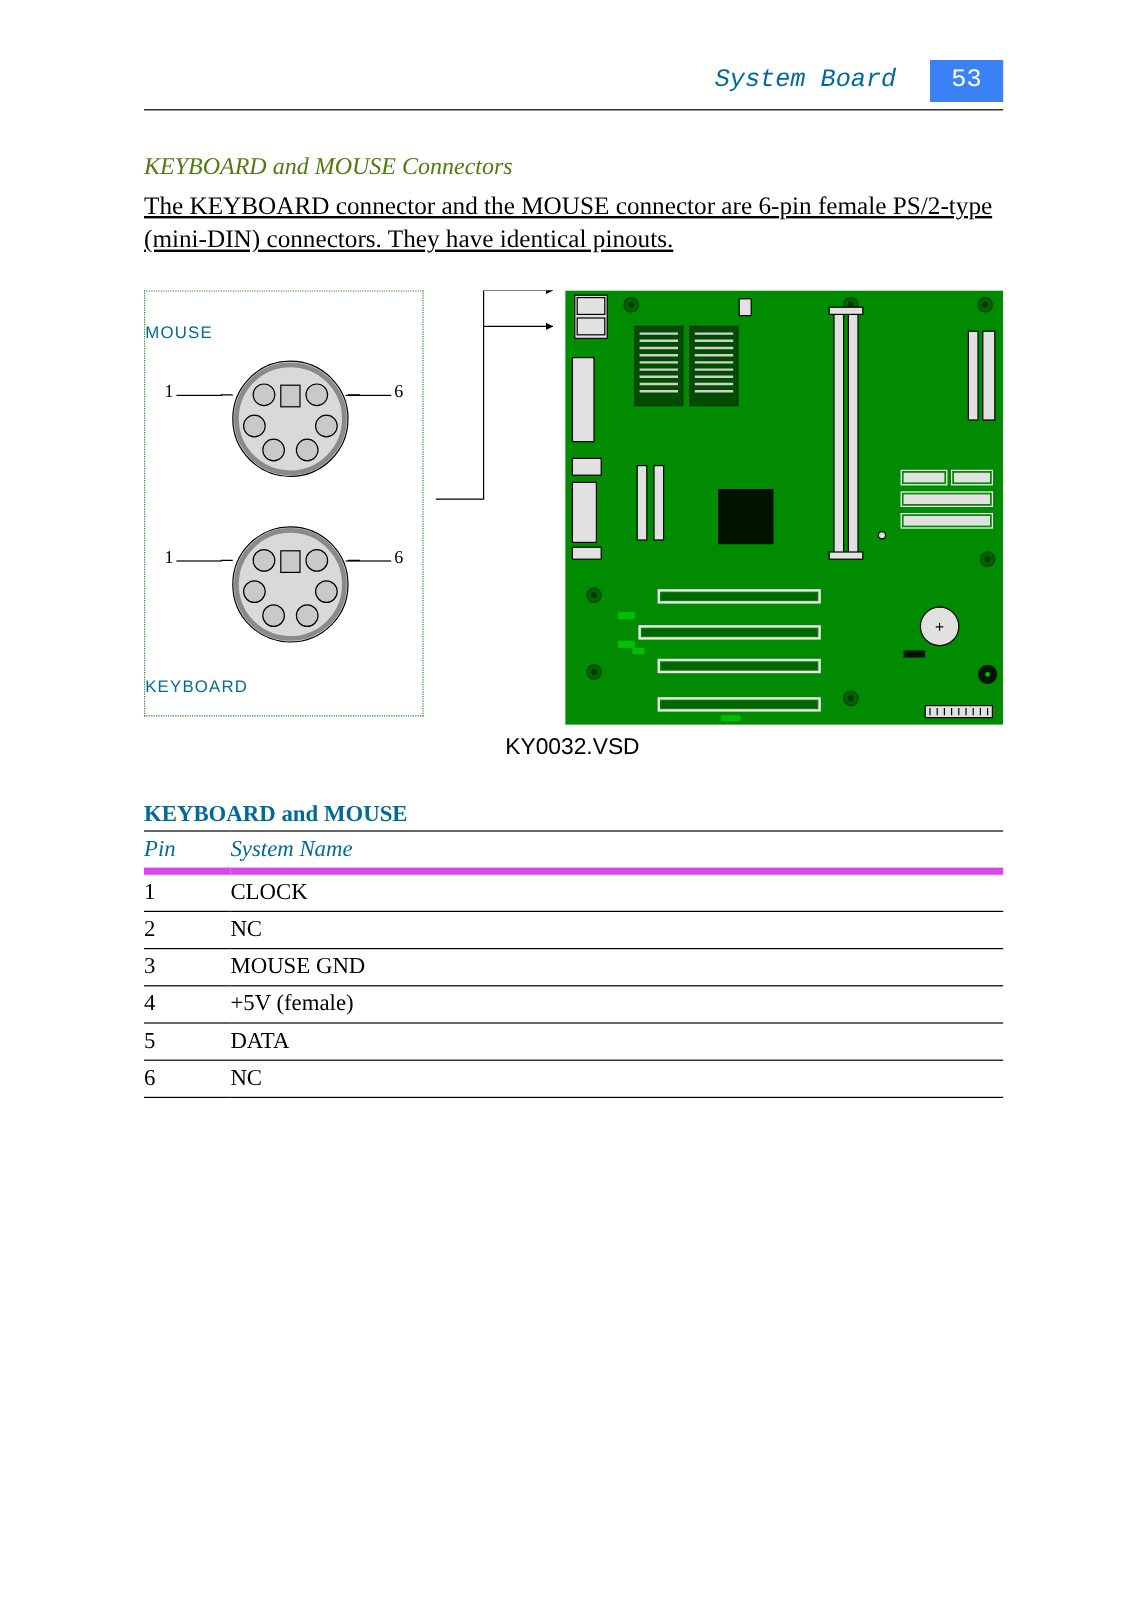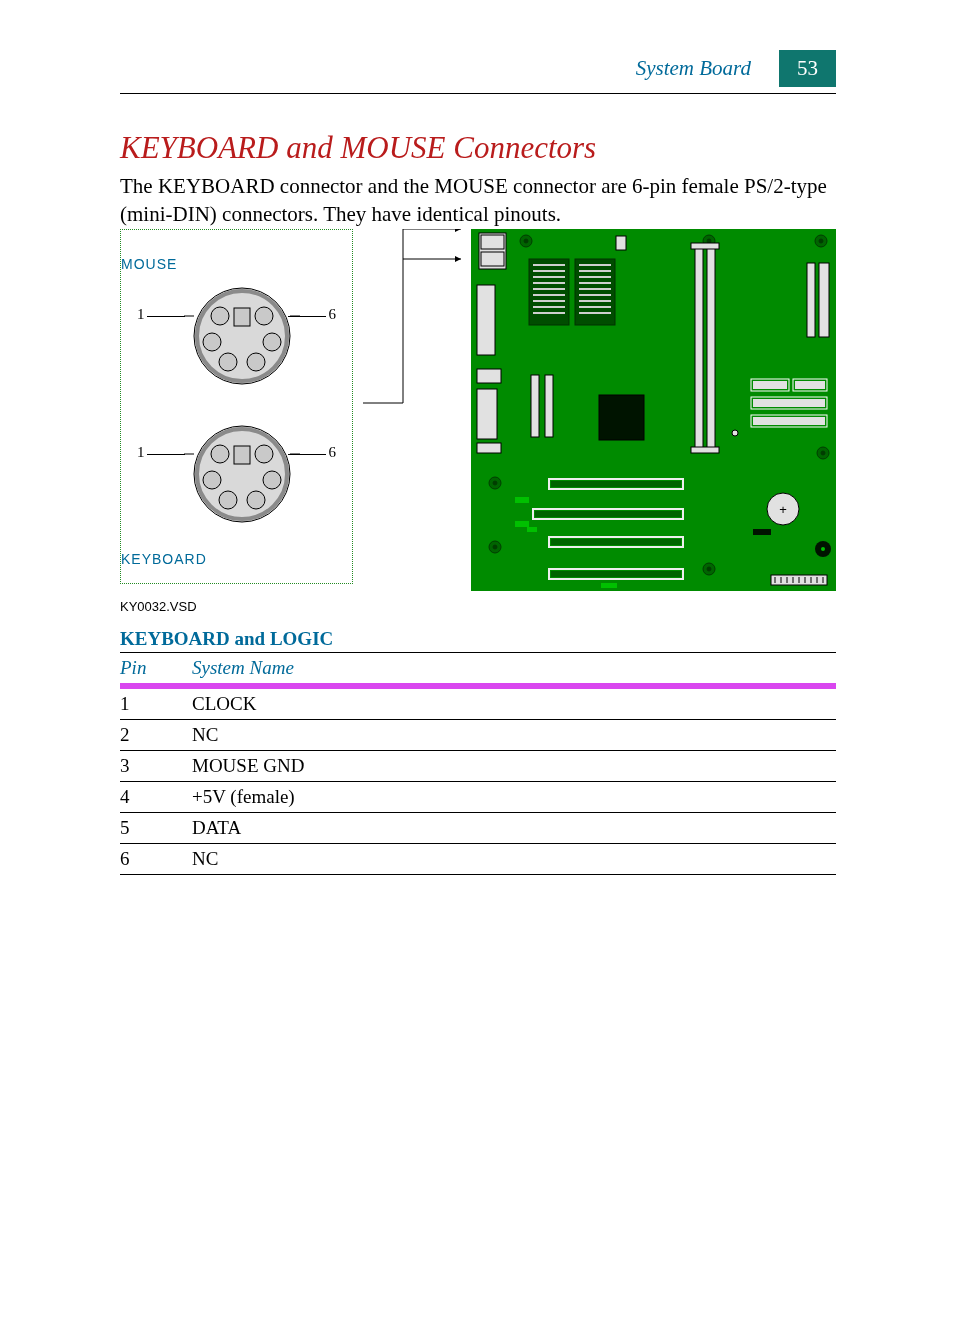--- a/index.html
+++ b/index.html
@@ -15,56 +15,59 @@
   .page {
     padding: 50px 118px 0 120px;
   }
   .header-row {
     display: flex;
     justify-content: flex-end;
     align-items: center;
     border-bottom: 1.5px solid #000;
     padding-bottom: 6px;
     margin-bottom: 36px;
+    font-family: Liberation Mono, monospace;
   }
   .header-title {
     font-style: italic;
     color: #006a9a;
     font-size: 21px;
     margin-right: 28px;
   }
   .page-num {
-    background: #0f766e;
+    background: #3b82f6;
     color: #fff;
     padding: 6px 18px;
     font-size: 21px;
     font-weight: normal;
   }
   .section-heading {
     font-style: italic;
-    color: #b91c1c;
-    font-size: 31px;
+    color: #4d7c0f;
+    font-size: 20px;
     margin-bottom: 6px;
   }
   .body-text {
     font-size: 21px;
     line-height: 1.35;
+    margin-bottom: 28px;
+    text-decoration: underline;
   }
   .figure-row {
     display: flex;
     align-items: flex-start;
     gap: 10px;
     margin-bottom: 8px;
   }
   .fig-caption-row {
-    text-align: left;
-    font-size: 13px;
+    text-align: center;
+    font-size: 19px;
     font-family: Arial, Helvetica, sans-serif;
     color: #000;
-    margin-bottom: 14px;
+    margin-bottom: 34px;
     padding-right: 2px;
   }
   .table-title {
     color: #006a9a;
     font-weight: bold;
     font-size: 19px;
     margin-bottom: 2px;
   }
   table.pinout {
     border-collapse: collapse;
@@ -313,21 +316,21 @@
           <line x1="334" y1="348" x2="334" y2="354"></line>
           <line x1="340" y1="348" x2="340" y2="354"></line>
           <line x1="346" y1="348" x2="346" y2="354"></line>
           <line x1="352" y1="348" x2="352" y2="354"></line>
         </g>
     </svg>
   </div>
 
   <div class="fig-caption-row">KY0032.VSD</div>
 
-  <div class="table-title">KEYBOARD and LOGIC</div>
+  <div class="table-title">KEYBOARD and MOUSE</div>
   <table class="pinout">
     <thead>
       <tr>
         <th>Pin</th>
         <th>System Name</th>
       </tr>
     </thead>
     <tbody>
       <tr>
           <td>1</td>

